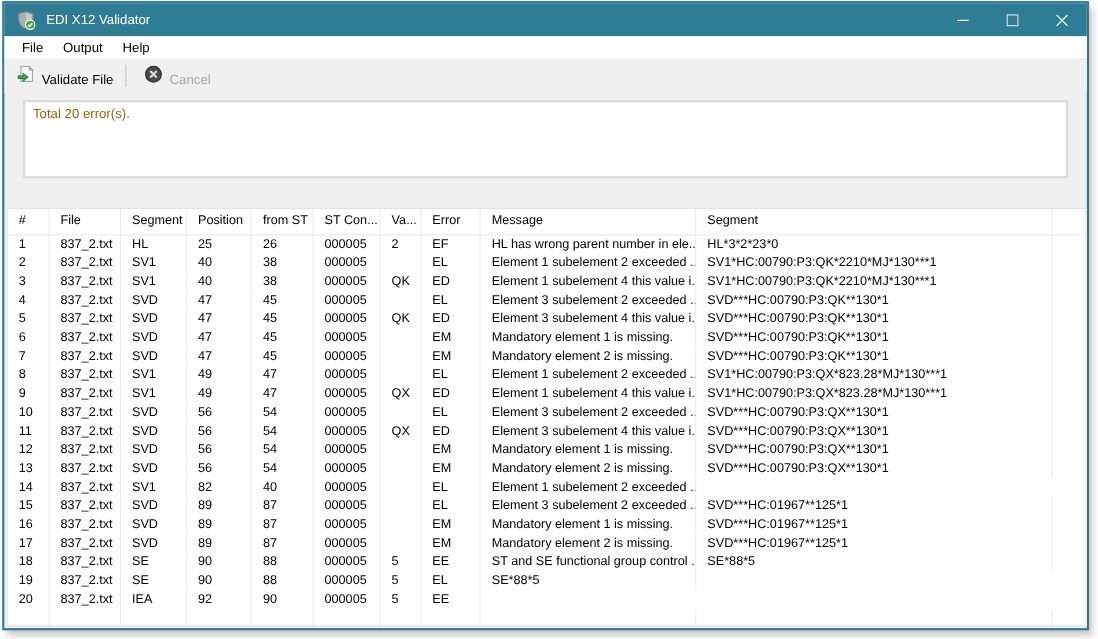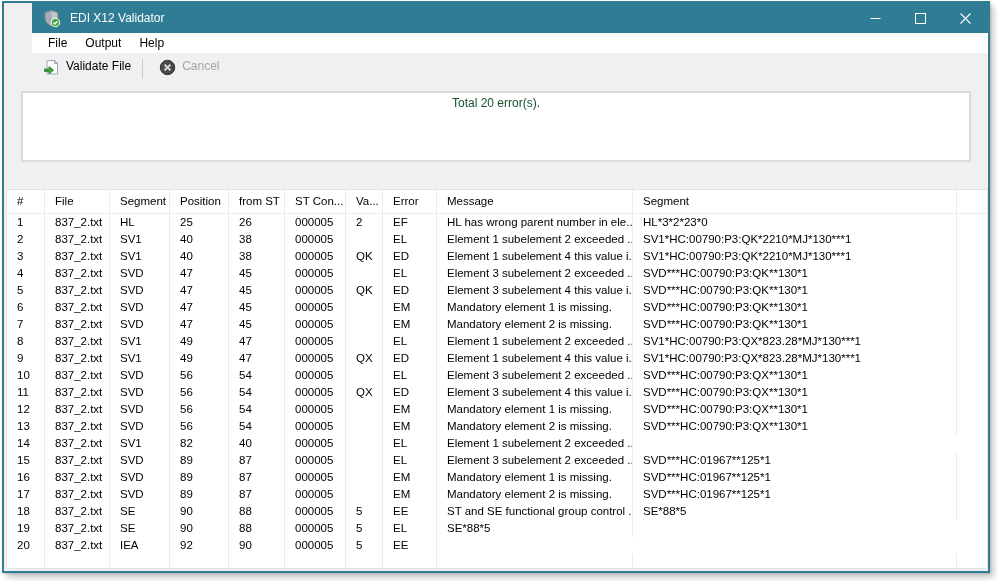--- a/index.html
+++ b/index.html
@@ -3,49 +3,48 @@
 <meta charset="utf-8">
 <style>
   * { margin:0; padding:0; box-sizing:border-box; }
   html,body { width:998px; height:581px; background:#ffffff; overflow:hidden;
               font-family:"Liberation Sans", sans-serif; }
 
   .window {
     position:absolute; left:2px; top:1px; width:988px; height:572px;
     border:2px solid #2F7D95; background:#F0F0F0;
     box-shadow: 4px 5px 6px rgba(0,0,0,0.20), 1px 1px 2px rgba(0,0,0,0.15);
-    padding-left: 28px;
   }
 
   
   .titlebar { height:30px; background:#2F7D95; display:flex; align-items:center; }
   .titlebar .app-icon { margin-left:10px; width:19px; height:19px; flex:0 0 auto; }
   .titlebar .title { color:#ffffff; font-size:12px; margin-left:9px; flex:1 1 auto;
                      white-space:nowrap; }
   .win-btn { width:45px; height:30px; display:flex; align-items:center; justify-content:center; }
   .win-btn svg { display:block; }
 
   
   .menubar { height:20px; background:#ffffff; display:flex; align-items:center;
              font-size:12px; color:#000; }
   .menu-item { padding:0 9px; height:20px; line-height:20px; }
   .menu-item:first-child { margin-left:7px; }
 
   
   .toolbar { height:32px; background:#F0F0F0; display:flex; align-items:center; font-size:12px; }
-  .tb-btn { display:flex; align-items:flex-start; gap:6px; padding:3px 6px; margin-left:5px; }
+  .tb-btn { display:flex; align-items:flex-end; gap:6px; padding:3px 6px; margin-left:5px; }
   .tb-btn .lbl { color:#000; }
   .tb-btn.disabled .lbl { color:#A6A6A6; }
   .tb-sep { width:1px; height:20px; background:#C9C9C9; margin:0 5px; }
 
   
   .summary-box {
     position:absolute; left:17px; top:88px; width:950px; height:71px;
     background:#ffffff; border:2px solid #DBDBDB; padding:3px 7px;
-    font-size:12px; color:#14532d;text-align:center;
+    font-size:12px; color:#a16207;
   }
 
   
   .grid {
     position:absolute; left:2px; top:186px; width:982px; height:380px;
     background:#ffffff; border:1px solid #E3E3E3; overflow:hidden;
     font-size:11.5px; color:#000;
     display:flex; flex-direction:column;
   }
   .grid-row { display:grid;

